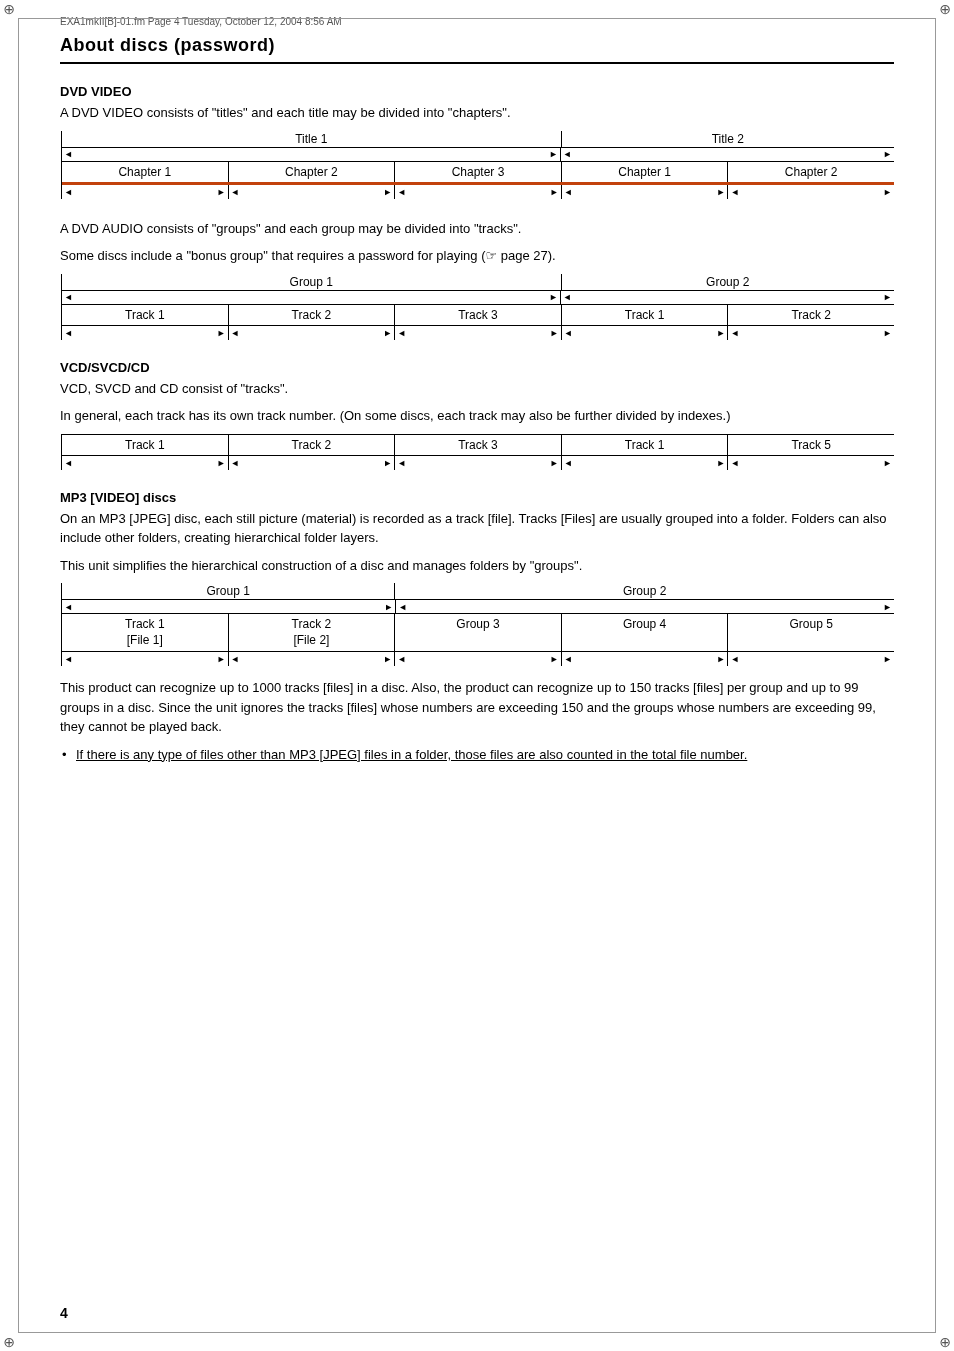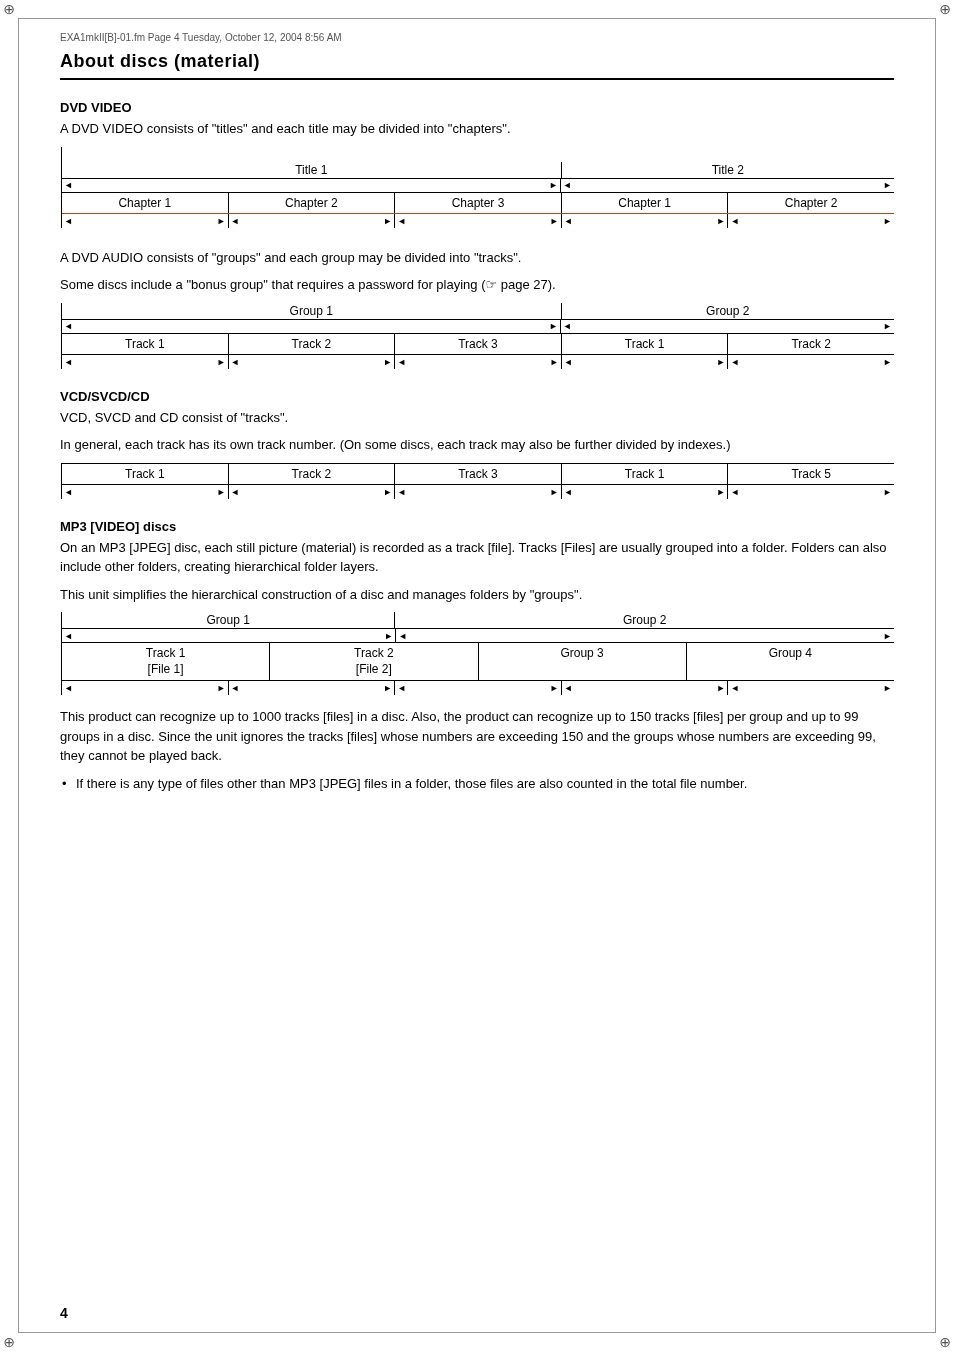--- a/index.html
+++ b/index.html
@@ -23,21 +23,21 @@
       width: 18px; height: 18px;
       display: flex; align-items: center; justify-content: center;
       font-size: 14px; color: #555;
     }
     .corner-tl { top: 0; left: 0; }
     .corner-tr { top: 0; right: 0; }
     .corner-bl { bottom: 0; left: 0; }
     .corner-br { bottom: 0; right: 0; }
 
     .content {
-      padding: 32px 60px 60px 60px;
+      padding: 16px 60px 60px 60px;
     }
 
     
     .file-info {
       font-size: 10px;
       color: #555;
       margin-bottom: 8px;
     }
 
     .page-title-bar {
@@ -90,20 +90,21 @@
     .bullet-list {
       list-style: none;
       padding: 0;
       margin: 8px 0 0 0;
     }
     .bullet-list li {
       padding-left: 16px;
       position: relative;
       font-size: 13px;
       line-height: 1.5;
+      text-decoration: underline;
     }
     .bullet-list li::before {
       content: '•';
       position: absolute;
       left: 2px;
     }
 
     
     .dvd-video-diagram, .dvd-audio-diagram, .vcd-diagram, .mp3-diagram {
       margin: 8px 0 12px 0;
@@ -127,56 +128,56 @@
 <div class="corner-mark corner-bl">⊕</div>
 <div class="corner-mark corner-br">⊕</div>
 <div class="page-border"></div>
 
 <div class="content">
   
   <div class="file-info">EXA1mkII[B]-01.fm  Page 4  Tuesday, October 12, 2004  8:56 AM</div>
 
   
   <div class="page-title-bar">
-    <h1>About discs (material)</h1>
+    <h1>About discs (password)</h1>
   </div>
 
   
 
   
   <div class="subsection">
     <div class="subsection-title">DVD VIDEO</div>
     <div class="subsection-body">A DVD VIDEO consists of "titles" and each title may be divided into "chapters".</div>
 
     <div class="dvd-video-diagram">
       <div style="display:flex; margin-left:1px;">
         <div style="border-left:1px solid #000; flex:1; display:flex; flex-direction:column;">
 
-          <div style="display:flex;margin-top:15px;">
+          <div style="display:flex;">
             <div style="flex:3; text-align:center; font-size:12px; padding:1px 0; border-right:1px solid #000; position:relative;">
               <span>Title 1</span>
               
             </div>
             <div style="flex:2; text-align:center; font-size:12px; padding:1px 0;">
               <span>Title 2</span>
             </div>
           </div>
 
           <div style="display:flex; height:14px; border-top:1px solid #000; border-bottom:0;">
             <div style="flex:3; display:flex; justify-content:space-between; align-items:center; border-right:1px solid #000; padding:0 2px; font-size:9px;">
               <span>◄</span>
               <span>►</span>
             </div>
             <div style="flex:2; display:flex; justify-content:space-between; align-items:center; padding:0 2px; font-size:9px;">
               <span>◄</span>
               <span>►</span>
             </div>
           </div>
 
-          <div style="display:flex; border-top:1px solid #000; border-bottom:1px solid #c2410c;">
+          <div style="display:flex; border-top:1px solid #000; border-bottom:3px solid #c2410c;">
             <div class="diag-table-cell">Chapter 1</div>
             <div class="diag-table-cell">Chapter 2</div>
             <div class="diag-table-cell">Chapter 3</div>
             <div class="diag-table-cell">Chapter 1</div>
             <div class="diag-table-cell" style="border-right:none;">Chapter 2</div>
           </div>
 
           <div style="display:flex; height:14px;">
             <div style="flex:1; display:flex; justify-content:space-between; align-items:center; border-right:1px solid #000; padding:0 2px; font-size:9px;">
               <span>◄</span>
@@ -332,20 +333,21 @@
             <div style="flex:3; display:flex; justify-content:space-between; align-items:center; padding:0 2px; font-size:9px;">
               <span>◄</span>
                 <span>►</span>
             </div>
           </div>
           <div style="display:flex; border-top:1px solid #000; border-bottom:1px solid #000;">
             <div class="diag-table-cell" style="line-height:1.3;">Track 1<br>[File 1]</div>
             <div class="diag-table-cell" style="line-height:1.3;">Track 2<br>[File 2]</div>
             <div class="diag-table-cell">Group 3</div>
             <div class="diag-table-cell">Group 4</div>
+            <div class="diag-table-cell" style="border-right:none;">Group 5</div>
           </div>
           <div style="display:flex; height:14px;">
             <div style="flex:1; display:flex; justify-content:space-between; align-items:center; border-right:1px solid #000; padding:0 2px; font-size:9px;">
               <span>◄</span>
                 <span>►</span>
             </div>
             <div style="flex:1; display:flex; justify-content:space-between; align-items:center; border-right:1px solid #000; padding:0 2px; font-size:9px;">
               <span>◄</span>
                 <span>►</span>
             </div>

